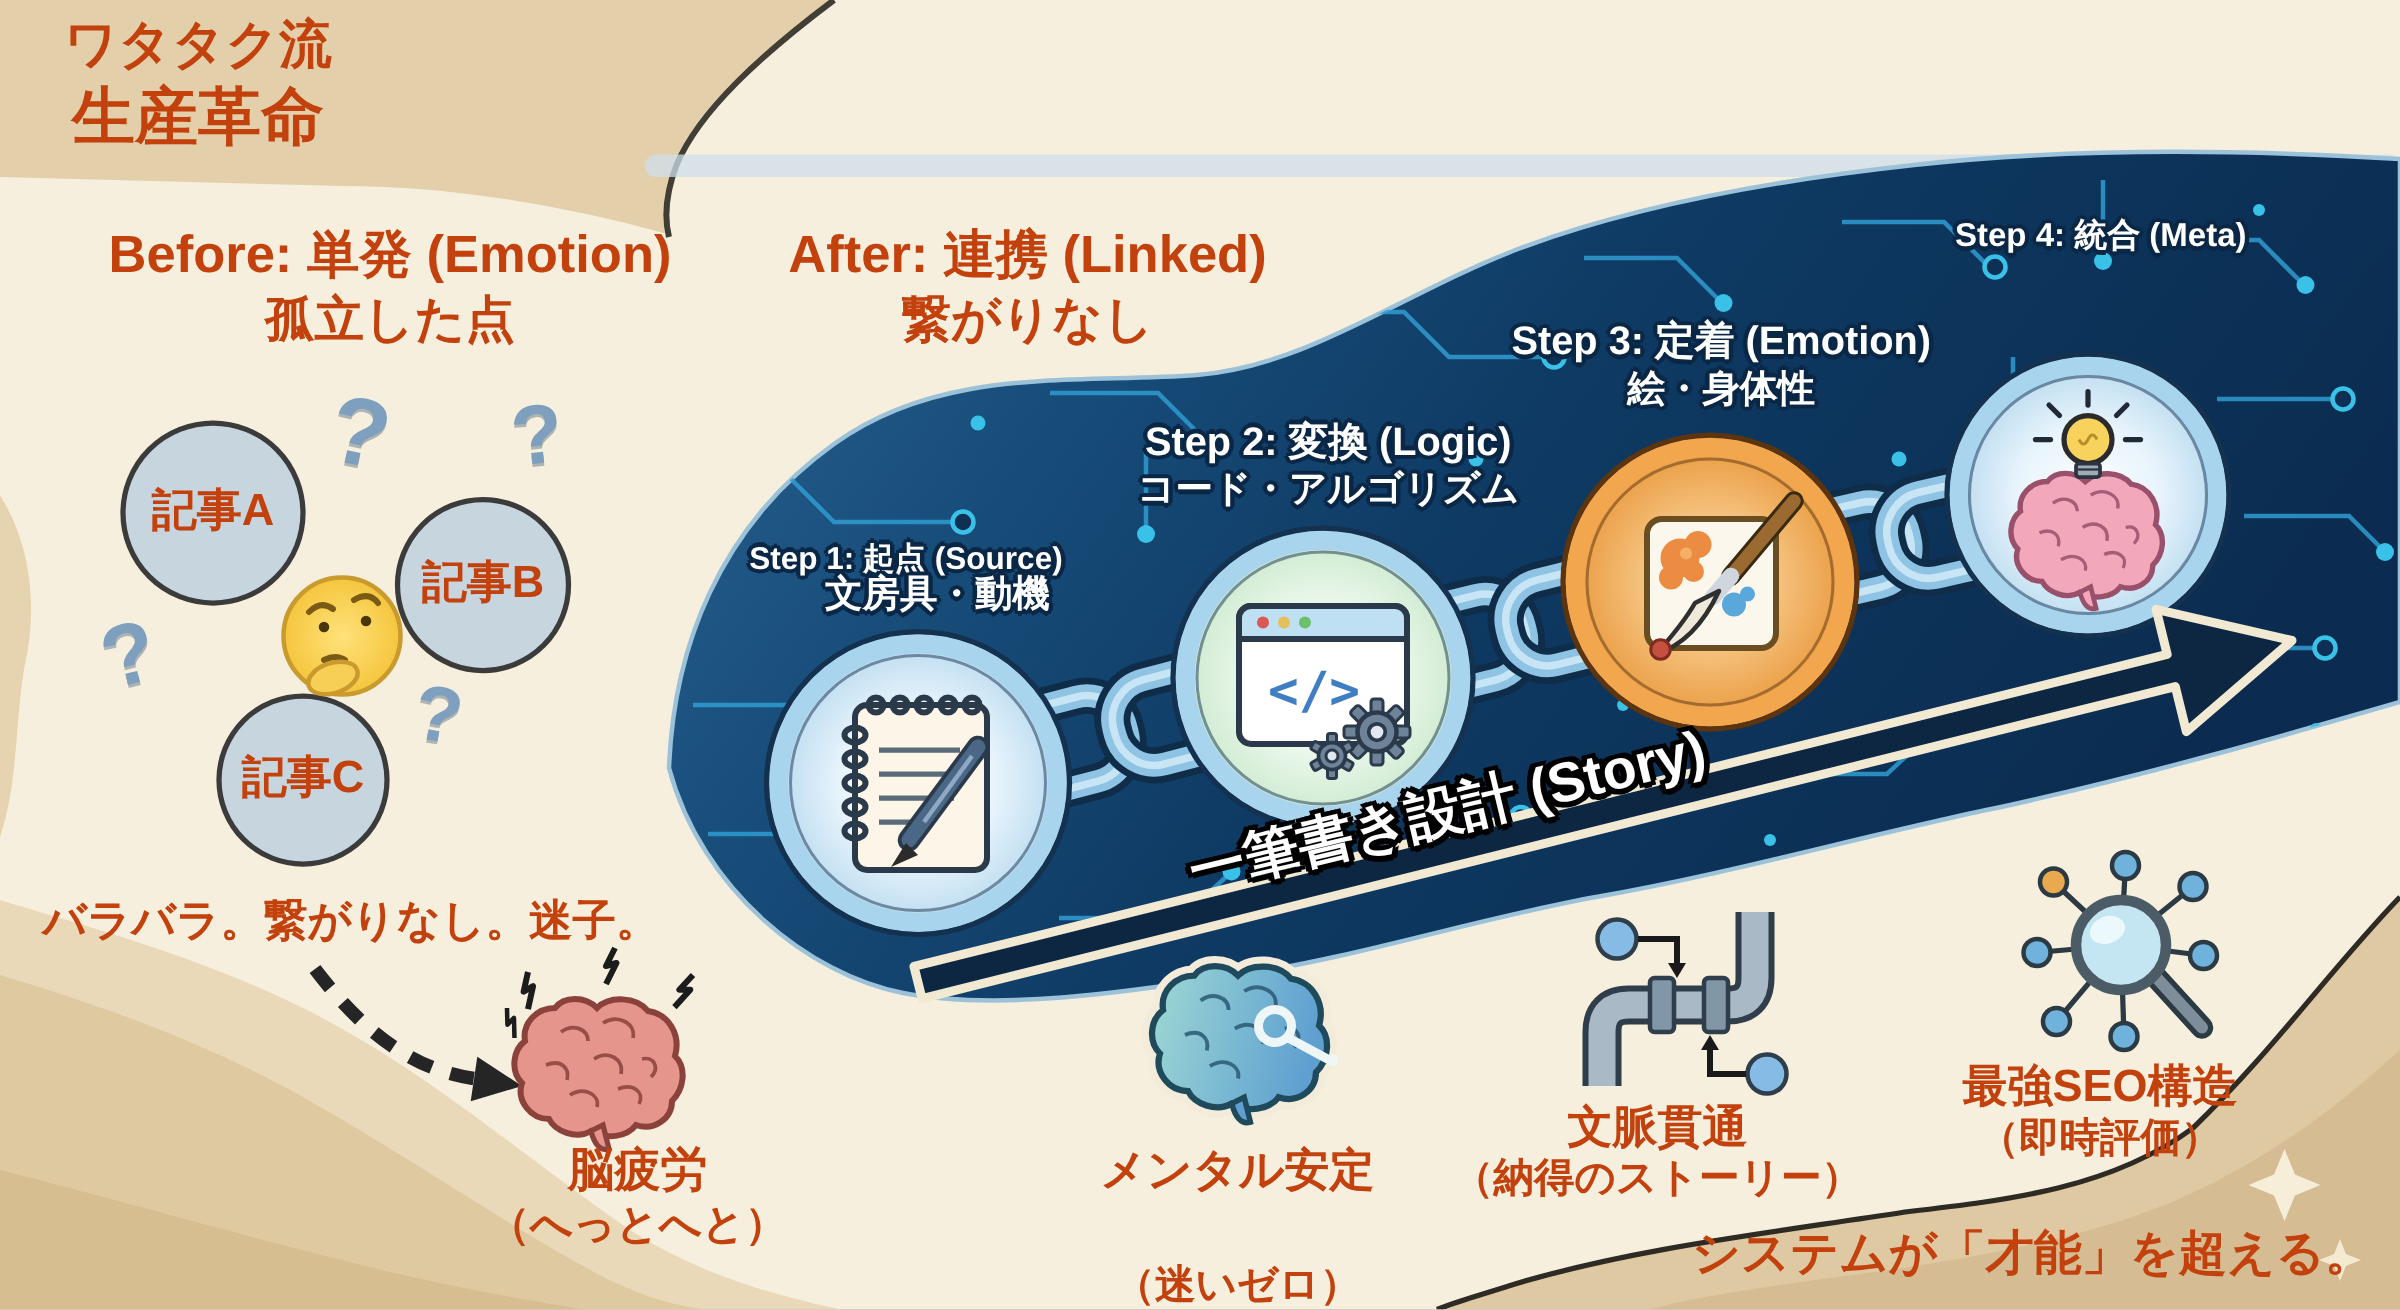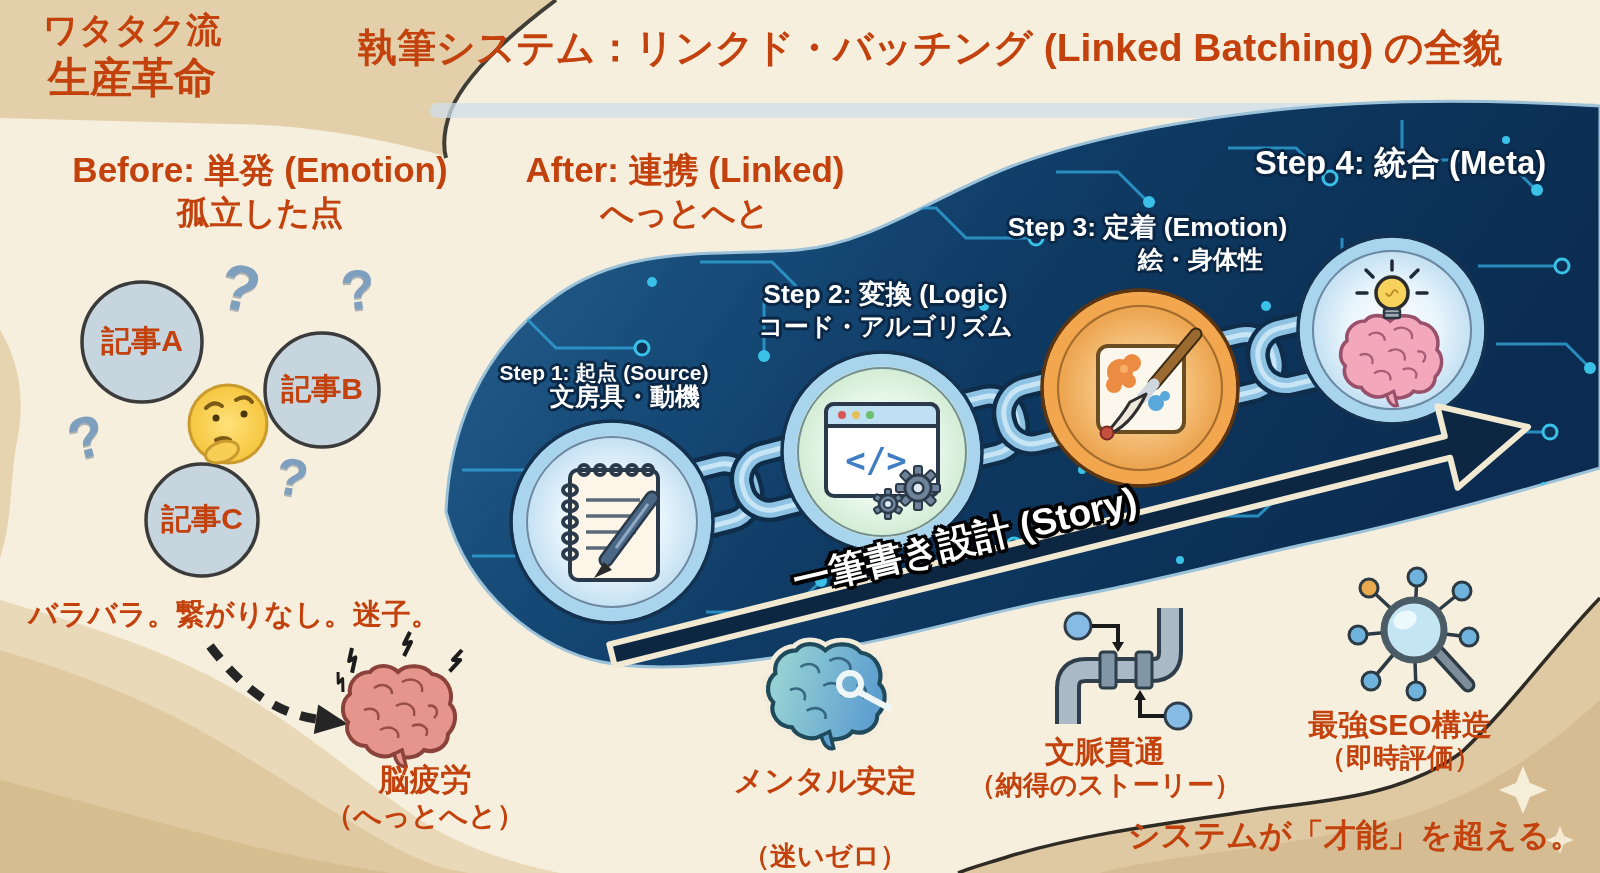--- a/index.html
+++ b/index.html
@@ -404,48 +404,47 @@
           <circle cx="1371" cy="681" r="9" fill="#6fb3dc"></circle>
       <circle cx="1416" cy="691" r="9" fill="#6fb3dc"></circle>
           <circle cx="1469" cy="637" r="9" fill="#6fb3dc"></circle>
       <circle cx="1462" cy="591" r="9" fill="#6fb3dc"></circle>
     </g>
   </g>
 </svg>
 
 <div class="t" style="left:14px;top:10px;width:236px;font-size:35px;">ワタタク流</div>
 <div class="t" style="left:14px;top:54px;width:236px;font-size:42px;">生産革命</div>
-<div class="t" style="left:280px;top:26px;width:1300px;font-size:39px;">執筆システム：リンクド・バッチング (Linked Batching) の全貌</div>
 
 <div class="t" style="left:40px;top:150px;width:440px;font-size:35px;">Before: 単発 (Emotion)</div>
 <div class="t" style="left:40px;top:194px;width:440px;font-size:33px;">孤立した点</div>
 
 <div class="t" style="left:62px;top:324px;width:160px;font-size:30px;">記事A</div>
 <div class="t" style="left:242px;top:372px;width:160px;font-size:30px;">記事B</div>
 <div class="t" style="left:122px;top:502px;width:160px;font-size:30px;">記事C</div>
 
 <div class="t qm" style="left:210px;top:252px;width:60px;font-size:64px;transform:rotate(12deg);">?</div>
 <div class="t qm" style="left:328px;top:258px;width:60px;font-size:56px;transform:rotate(-6deg);">?</div>
 <div class="t qm" style="left:56px;top:404px;width:60px;font-size:58px;transform:rotate(-14deg);">?</div>
 <div class="t qm" style="left:262px;top:448px;width:60px;font-size:52px;transform:rotate(10deg);">?</div>
 
 <div class="t" style="left:12px;top:598px;width:444px;font-size:29px;">バラバラ。繋がりなし。迷子。</div>
 <div class="t" style="left:300px;top:762px;width:250px;font-size:31px;">脳疲労</div>
 <div class="t" style="left:300px;top:800px;width:250px;font-size:28px;">（へっとへと）</div>
 
 <div class="t" style="left:465px;top:150px;width:440px;font-size:35px;">After: 連携 (Linked)</div>
-<div class="t" style="left:465px;top:194px;width:440px;font-size:33px;">へっとへと</div>
+<div class="t" style="left:465px;top:194px;width:440px;font-size:33px;">繋がりなし</div>
 
 <div class="t ow" style="left:459px;top:349px;width:290px;font-size:21px;margin-top:12px;">Step 1: 起点 (Source)</div>
 <div class="t ow" style="left:480px;top:382px;width:290px;font-size:25px;">文房具・動機</div>
 <div class="t ow" style="left:733px;top:279px;width:305px;font-size:26.5px;">Step 2: 変換 (Logic)</div>
 <div class="t ow" style="left:733px;top:312px;width:305px;font-size:25px;">コード・アルゴリズム</div>
 <div class="t ow" style="left:985px;top:212px;width:325px;font-size:26.5px;">Step 3: 定着 (Emotion)</div>
-<div class="t ow" style="left:1038px;top:245px;width:325px;font-size:25px;">絵・身体性</div>
-<div class="t ow" style="left:1243px;top:144px;width:315px;font-size:33px;text-align:center;">Step 4: 統合 (Meta)</div>
+<div class="t ow" style="left:985px;top:245px;width:325px;font-size:25px;">絵・身体性</div>
+<div class="t ow" style="left:1243px;top:144px;width:315px;font-size:22px;text-align:center;">Step 4: 統合 (Meta)</div>
 
 <div class="t ob" style="left:745px;top:520px;width:440px;font-size:37px;transform:rotate(-13.5deg);">一筆書き設計 (Story)</div>
 
 <div class="t" style="left:665px;top:764px;width:320px;font-size:30px;">メンタル安定</div>
 <div class="t" style="left:665px;top:801px;width:320px;font-size:27px;margin-top:40px;">（迷いゼロ）</div>
 <div class="t" style="left:920px;top:770px;width:370px;font-size:27px;">（納得のストーリー）</div>
 <div class="t" style="left:950px;top:735px;width:310px;font-size:30px;">文脈貫通</div>
 <div class="t" style="left:1245px;top:708px;width:310px;font-size:30px;">最強SEO構造</div>
 <div class="t" style="left:1245px;top:743px;width:310px;font-size:27px;">（即時評価）</div>
 

